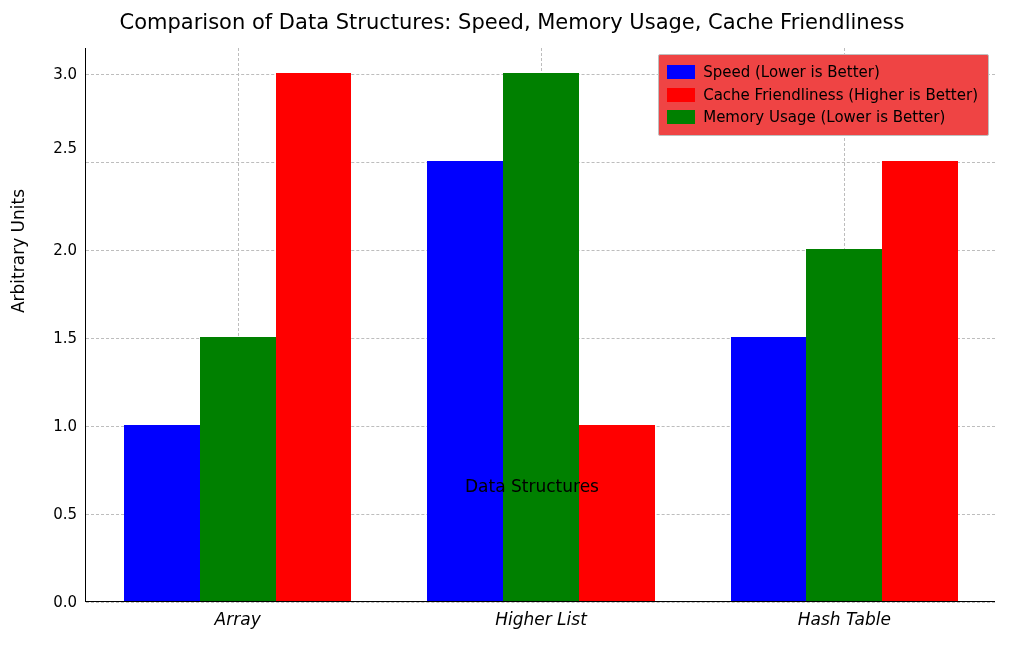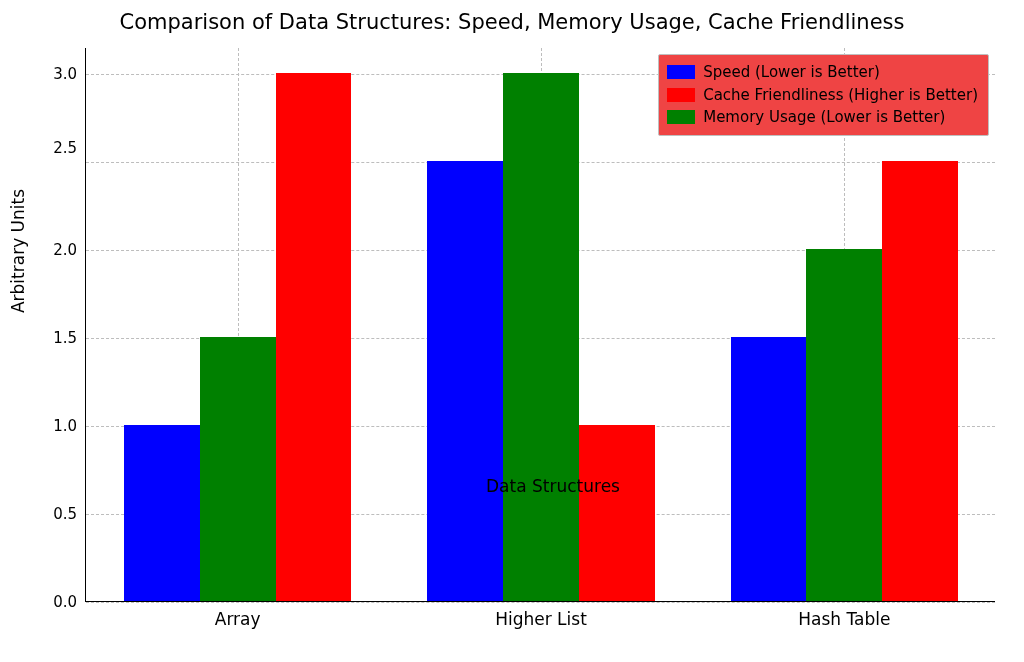--- a/index.html
+++ b/index.html
@@ -40,21 +40,21 @@
     position: absolute;
     left: 18px;
     top: 50%;
     transform: translate(-50%, -50%) rotate(-90deg);
     transform-origin: center;
     font-size: 17px;
     white-space: nowrap;
   }
   .xlabel {
     position: absolute;
-    left: 98px;
+    left: 77px;
     width: 910px;
     bottom: 6px;
     text-align: center;
     font-size: 17px;
   }
   .gridline-h {
     position: absolute;
     left: 0;
     width: 100%;
     border-top: 1px dashed #bdbdbd;
@@ -75,20 +75,21 @@
     font-size: 15px;
     white-space: nowrap;
   }
   .xtick-label {
     position: absolute;
     top: 100%;
     padding-top: 8px;
     transform: translateX(-50%);
     font-size: 17px;
     white-space: nowrap;
+    font-style: italic;
   }
   .bar {
     position: absolute;
     bottom: 0;
   }
   .legend {
     position: absolute;
     background: #ef4444;
     border: 1px solid #bfbfbf;
     border-radius: 2px;

